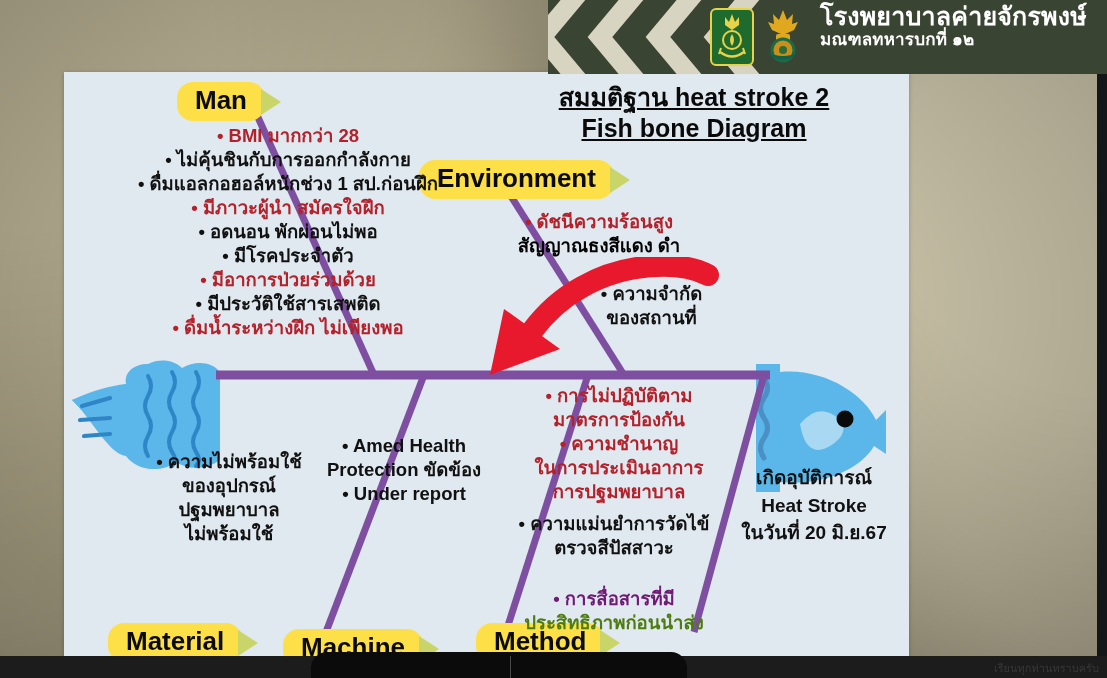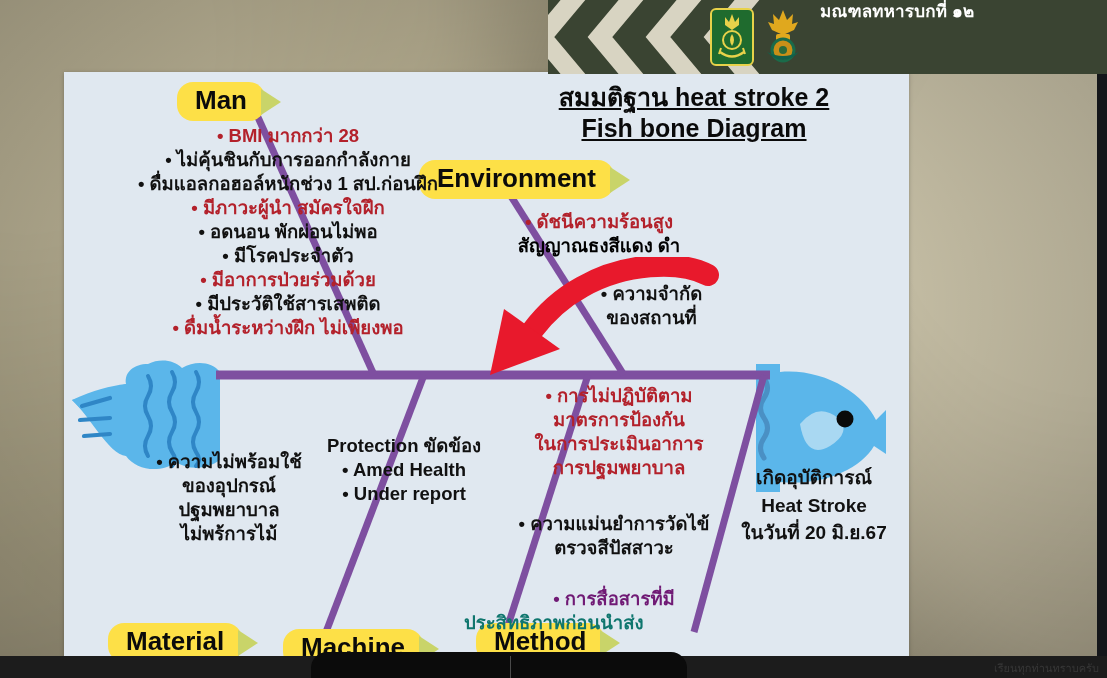--- a/index.html
+++ b/index.html
@@ -253,20 +253,21 @@
       <svg class="emblem" width="46" height="62" viewBox="0 0 46 62">
         <path d="M23 4 L27 14 L33 8 L32 18 L38 16 L34 24 L23 29 L12 24 L8 16 L14 18 L13 8 L19 14 Z" fill="#e0a81e"></path>
         <rect x="16" y="28" width="14" height="10" rx="2" fill="#e0a81e"></rect>
         <circle cx="23" cy="44" r="11" fill="#c98f18" stroke="#1a6b4a" stroke-width="3"></circle>
         <circle cx="23" cy="44" r="4" fill="#2c6b3a"></circle>
         <path d="M7 46 q16 16 32 0 q-16 8 -32 0" fill="#12604a"></path>
       </svg>
     </div>
 
     <div class="banner-text">
+      <div class="banner-line1">โรงพยาบาลค่ายจักรพงษ์</div>
       <div class="banner-line2">มณฑลทหารบกที่ ๑๒</div>
     </div>
   </div>
 
   <div class="right-edge-strip"></div>
 
   <div class="slide">
     <div class="slide-inner">
 
       <svg class="fb-svg" width="845" height="588" viewBox="0 0 845 588">
@@ -345,39 +346,40 @@
           <div style="color: rgb(179, 33, 43); text-align: center;">• ดัชนีความร้อนสูง</div>
           <div style="color: #000000; text-align: center;">สัญญาณธงสีแดง ดำ</div>
         </div>
       <div class="bone-text txt-env2 ta-c">
           <div style="color: rgb(17, 17, 17); text-align: center;">• ความจำกัด</div>
           <div style="color: rgb(17, 17, 17); text-align: center;">ของสถานที่</div>
         </div>
       <div class="bone-text txt-method ta-c">
           <div style="color: rgb(179, 33, 43); text-align: center;">• การไม่ปฏิบัติตาม</div>
           <div style="color: rgb(179, 33, 43); text-align: center;">มาตรการป้องกัน</div>
+          <div style="color: rgb(179, 33, 43); text-align: center;">• ความชำนาญ</div>
           <div style="color: rgb(179, 33, 43); text-align: center;">ในการประเมินอาการ</div>
           <div style="color: rgb(179, 33, 43); text-align: center;">การปฐมพยาบาล</div>
         </div>
       <div class="bone-text txt-method2 ta-c">
           <div style="color: rgb(17, 17, 17); text-align: center;">• ความแม่นยำการวัดไข้</div>
           <div style="color: rgb(17, 17, 17); text-align: center;">ตรวจสีปัสสาวะ</div>
           <div style="color: #701a75; text-align: center; margin-top: 27px;">• การสื่อสารที่มี</div>
-          <div style="color: #0f766e; text-align: left;">ประสิทธิภาพก่อนนำส่ง</div>
+          <div style="color: #4d7c0f; text-align: center;">ประสิทธิภาพก่อนนำส่ง</div>
         </div>
       <div class="bone-text txt-machine ta-c">
+          <div style="color: rgb(17, 17, 17); text-align: center;">• Amed Health</div>
           <div style="color: rgb(17, 17, 17); text-align: center;">Protection ขัดข้อง</div>
-          <div style="color: rgb(17, 17, 17); text-align: center;">• Amed Health</div>
           <div style="color: rgb(17, 17, 17); text-align: center;">• Under report</div>
         </div>
       <div class="bone-text txt-material ta-c">
           <div style="color: rgb(17, 17, 17); text-align: center;">• ความไม่พร้อมใช้</div>
           <div style="color: rgb(17, 17, 17); text-align: center;">ของอุปกรณ์</div>
           <div style="color: rgb(17, 17, 17); text-align: center;">ปฐมพยาบาล</div>
-          <div style="color: rgb(17, 17, 17); text-align: center;">ไม่พร้การไม้</div>
+          <div style="color: rgb(17, 17, 17); text-align: center;">ไม่พร้อมใช้</div>
         </div>
 
       <div class="effect-text">
         <div>เกิดอุบัติการณ์</div>
         <div>Heat Stroke</div>
         <div>ในวันที่ 20 มิ.ย.67</div>
       </div>
 
       <div class="red-arrow">
         <svg width="260" height="130" viewBox="0 0 260 130">

